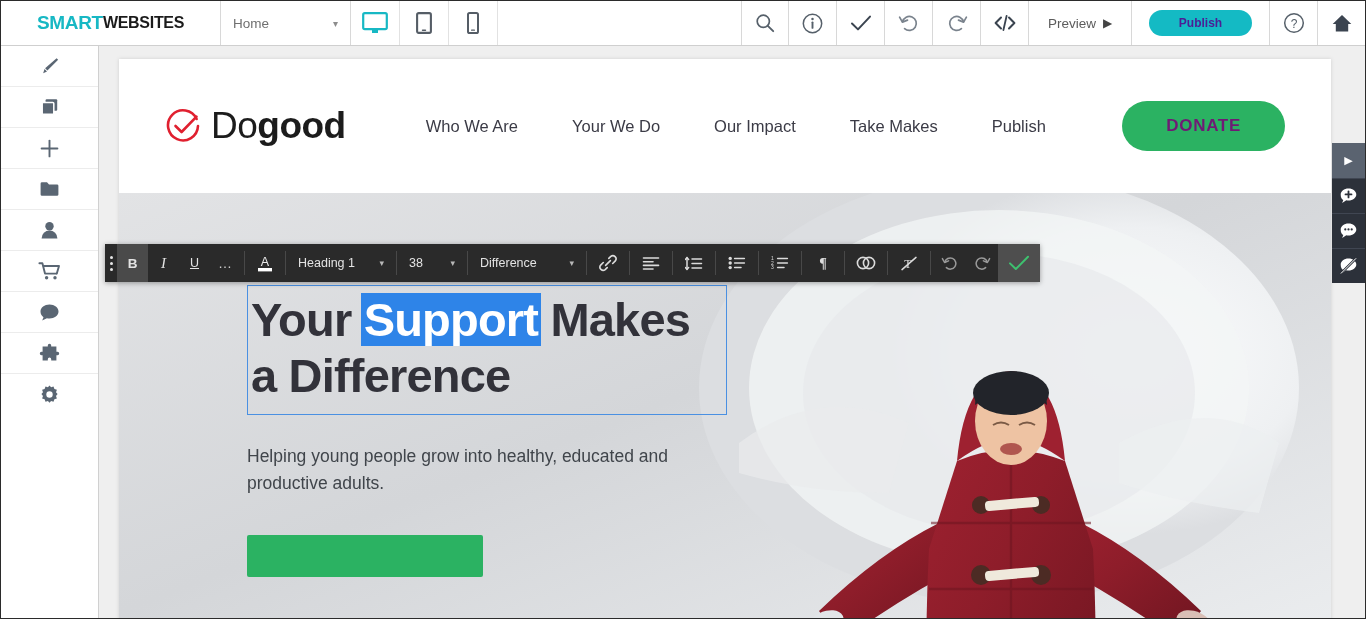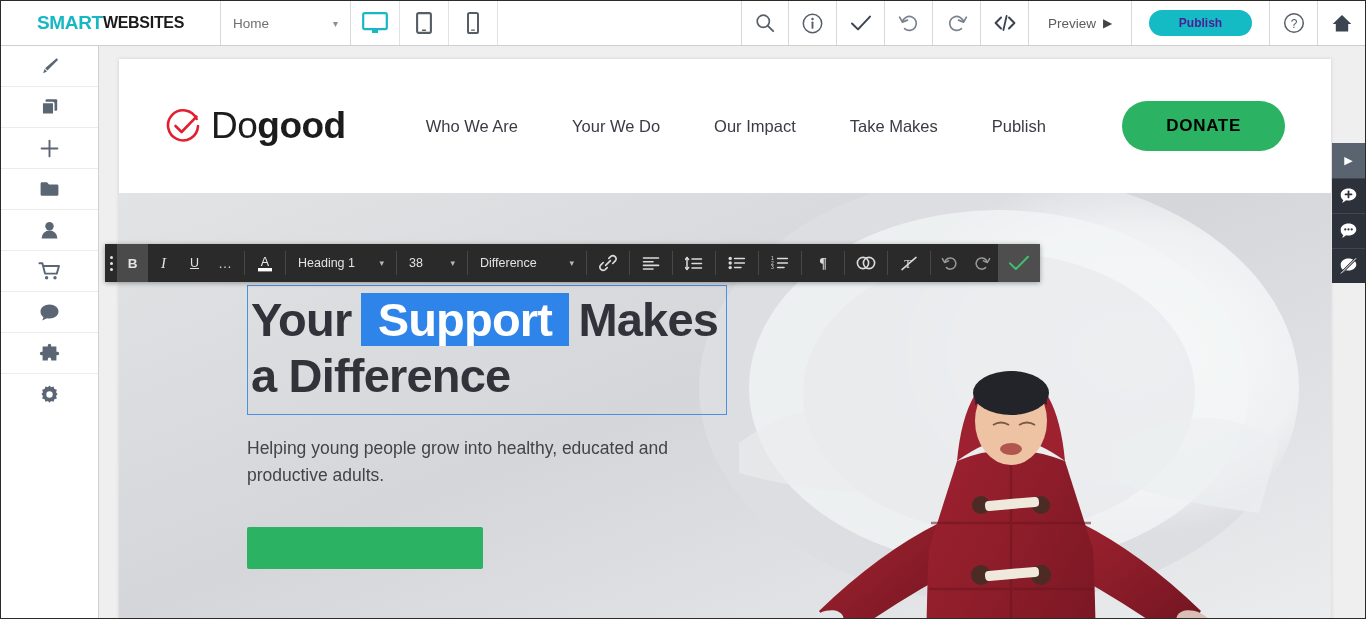--- a/index.html
+++ b/index.html
@@ -74,43 +74,43 @@
   #siteheader {
     height: 134px; background: #fff; display: flex; align-items: center;
     padding: 0 46px;
   }
   #logo { display: flex; align-items: center; gap: 10px; }
   #logo .lt { font-size: 37px; color: #1c1c1c; letter-spacing: -0.5px; }
   #logo .lt b { font-weight: 800; }
   #sitenav { display: flex; gap: 54px; margin-left: 80px; }
   #sitenav a { font-size: 16.5px; color: #3b3b46; text-decoration: none; cursor: pointer; }
   #donate {
-    margin-left: auto; background: #2bb262; color: #000000; border: none;
+    margin-left: auto; background: #2bb262; color: #701a75; border: none;
     border-radius: 26px; font-size: 17px; font-weight: bold; letter-spacing: .7px;
     padding: 15px 44px; cursor: pointer; font-family: "Liberation Sans", sans-serif;
   }
 
   
   #hero { position: relative; height: 466px; overflow: hidden; background: #d9dadc; }
   #heroimg { position: absolute; inset: 0; }
   #herocontent { position: absolute; left: 128px; top: 92px; width: 490px; }
 
   #headlinebox {
     border: 1.5px solid #4a90e2; padding: 6px 6px 10px 3px;
     width: 480px; position: relative;
   }
   #headline {
     font-size: 47px; font-weight: 800; line-height: 1.19; color: #32323a;
     letter-spacing: -0.8px;
   }
   #headline .sel {
-    background: #2e84e8; color: #ffffff; padding: 0 17px; margin: 8px -3px;
+    background: #2e84e8; color: #ffffff; padding: 0 3px; margin: 8px -3px;
   }
   #subhead {
-    margin-top: 20px; font-size: 17.5px; line-height: 1.55; color: #40454b;
+    margin-top: 28px; font-size: 17.5px; line-height: 1.55; color: #40454b;
     width: 470px;
   }
   #cta {
     margin-top: 38px; width: 236px; height: 42px; background: #2bb262;
     border: none; border-radius: 2px; cursor: pointer;
   }
 
   
   #fmtbar {
     position: absolute; left: 104px; top: 243px; height: 38px;

